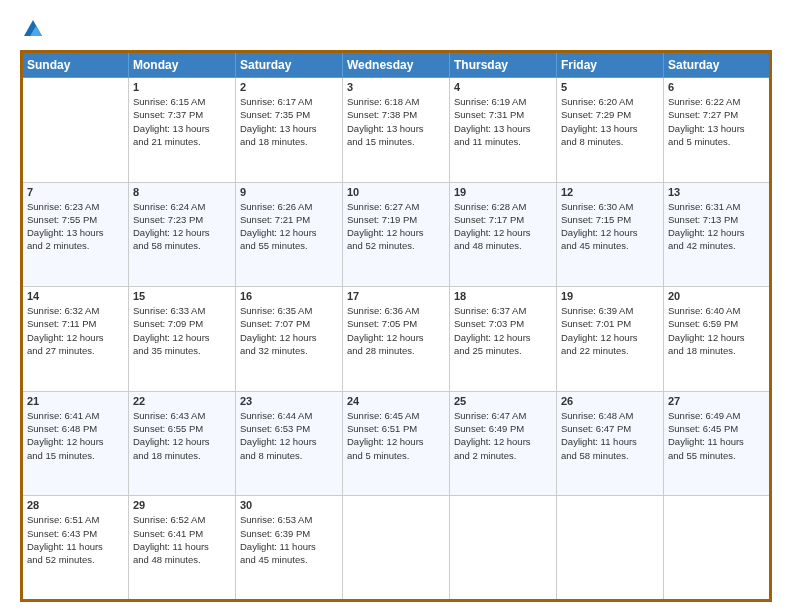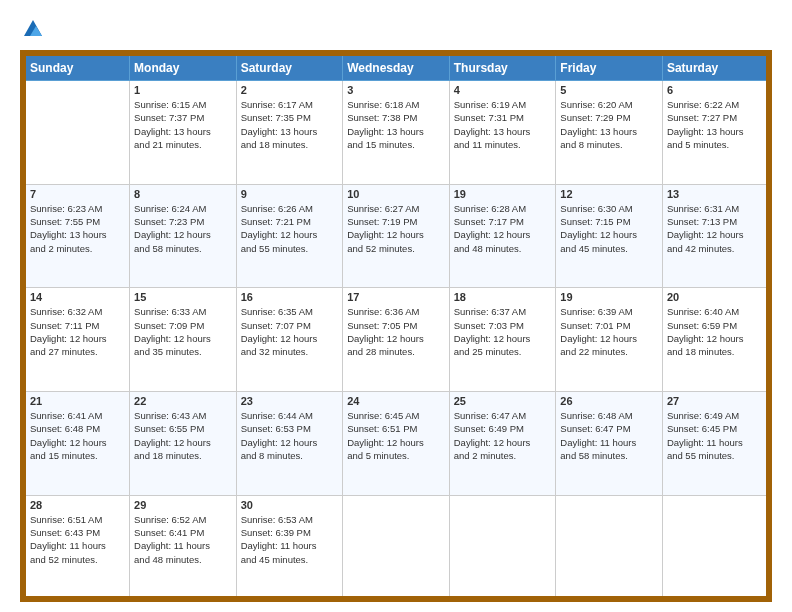--- a/index.html
+++ b/index.html
@@ -47,21 +47,21 @@
       font-weight: bold;
       color: #333;
       line-height: 1.1;
     }
     .subtitle {
       font-size: 14px;
       color: #555;
     }
     .calendar {
       flex: 1;
-      border: 6px solid #a16207;
+      border: 3px solid #a16207;
       border-collapse: collapse;
       width: 100%;
       table-layout: fixed;
     }
     .calendar th {
       background: #3a7fc1;
       color: #fff;
       font-size: 12px;
       font-weight: bold;
       padding: 5px 4px;

